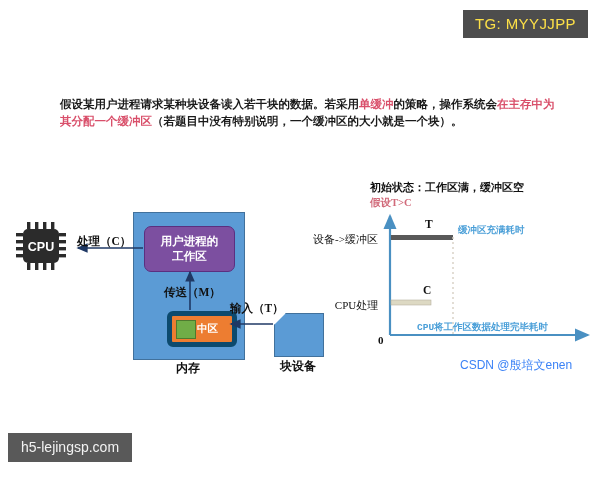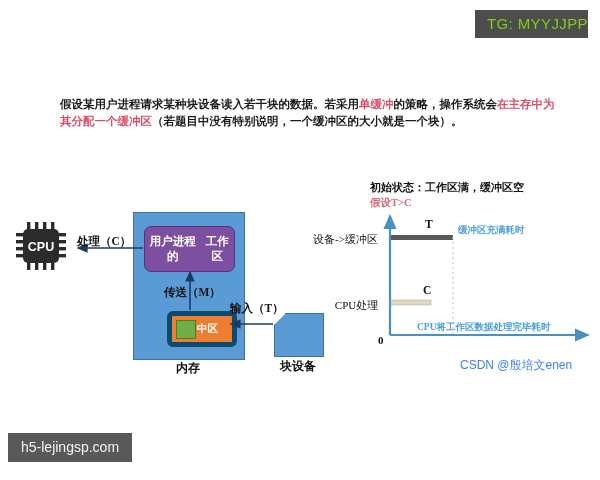--- a/index.html
+++ b/index.html
@@ -7,24 +7,24 @@
     width:600px;height:480px;
     background:#ffffff;
     font-family:"Liberation Serif","DejaVu Serif",serif;
     position:relative;overflow:hidden;
   }
   .canvas{position:absolute;left:0;top:0;width:600px;height:480px;}
 
   
   .tg-badge{
     position:absolute;right:12px;top:10px;
-    background:#4d4d4d;color:#84cc16;
+    background:#4d4d4d;color:#fde047;
     font-family:"Liberation Sans","DejaVu Sans",sans-serif;
     font-size:15px;letter-spacing:.4px;
-    padding:5px 0 6px 12px;
+    padding:5px 12px 6px 12px;
     line-height:1.15;
   }
 
   
   .site-badge{
     position:absolute;left:8px;bottom:18px;
     background:#595959;color:#f2f2f2;
     font-family:"Liberation Sans","DejaVu Sans",sans-serif;
     font-size:14px;
     padding:6px 13px 7px 13px;
@@ -54,21 +54,21 @@
   }
   .mem-label{
     position:absolute;left:133px;top:160px;width:110px;
     text-align:center;font-size:12px;color:#111;font-weight:bold;
   }
 
   .workarea{
     position:absolute;left:144px;top:26px;width:89px;height:44px;
     background:#7c4fa0;border:1px solid #5b2f80;border-radius:7px;
     color:#ffffff;font-size:11.5px;font-weight:bold;
-    display:flex;flex-direction:row;align-items:center;justify-content:center;
+    display:flex;flex-direction:column;align-items:center;justify-content:center;
     line-height:15px;text-align:center;
   }
 
   .buffer{
     position:absolute;left:167px;top:111px;width:60px;height:26px;
     background:#ed7d31;border:5px solid #0c4a6e;border-radius:6px;
     display:flex;align-items:center;
   }
   .buffer .fill{
     width:18px;height:17px;margin-left:4px;
@@ -106,21 +106,21 @@
     font-size:10.5px;font-weight:bold;color:#d16a7a;
   }
   .ax-lbl{position:absolute;font-size:11px;font-weight:normal;color:#111;white-space:nowrap;text-align:center;}
   .ax-dev{left:-42px;top:52px;width:85px;}
   .ax-cpu{left:-20px;top:118px;width:63px;}
   .bar-letter{position:absolute;font-size:11.5px;font-weight:bold;color:#111;}
   .letter-T{left:80px;top:38px;}
   .letter-C{left:78px;top:104px;}
   .anno{position:absolute;font-size:9.5px;font-weight:bold;color:#4a9fd8;white-space:nowrap;text-align:right;}
   .anno-top{left:113px;top:44px;}
-  .anno-bot{left:72px;top:141px;}
+  .anno-bot{left:72px;top:141px;font-family:Liberation Mono, monospace;}
   .origin{position:absolute;left:33px;top:154px;font-size:11px;font-weight:bold;color:#111;}
   .chart-svg{position:absolute;left:0;top:0;width:255px;height:200px;overflow:visible;}
 
   .watermark{
     position:absolute;left:460px;top:357px;
     font-family:Liberation Sans, sans-serif;
     font-size:12px;color:#3b82f6;white-space:nowrap;
   }
 </style>
 </head>

